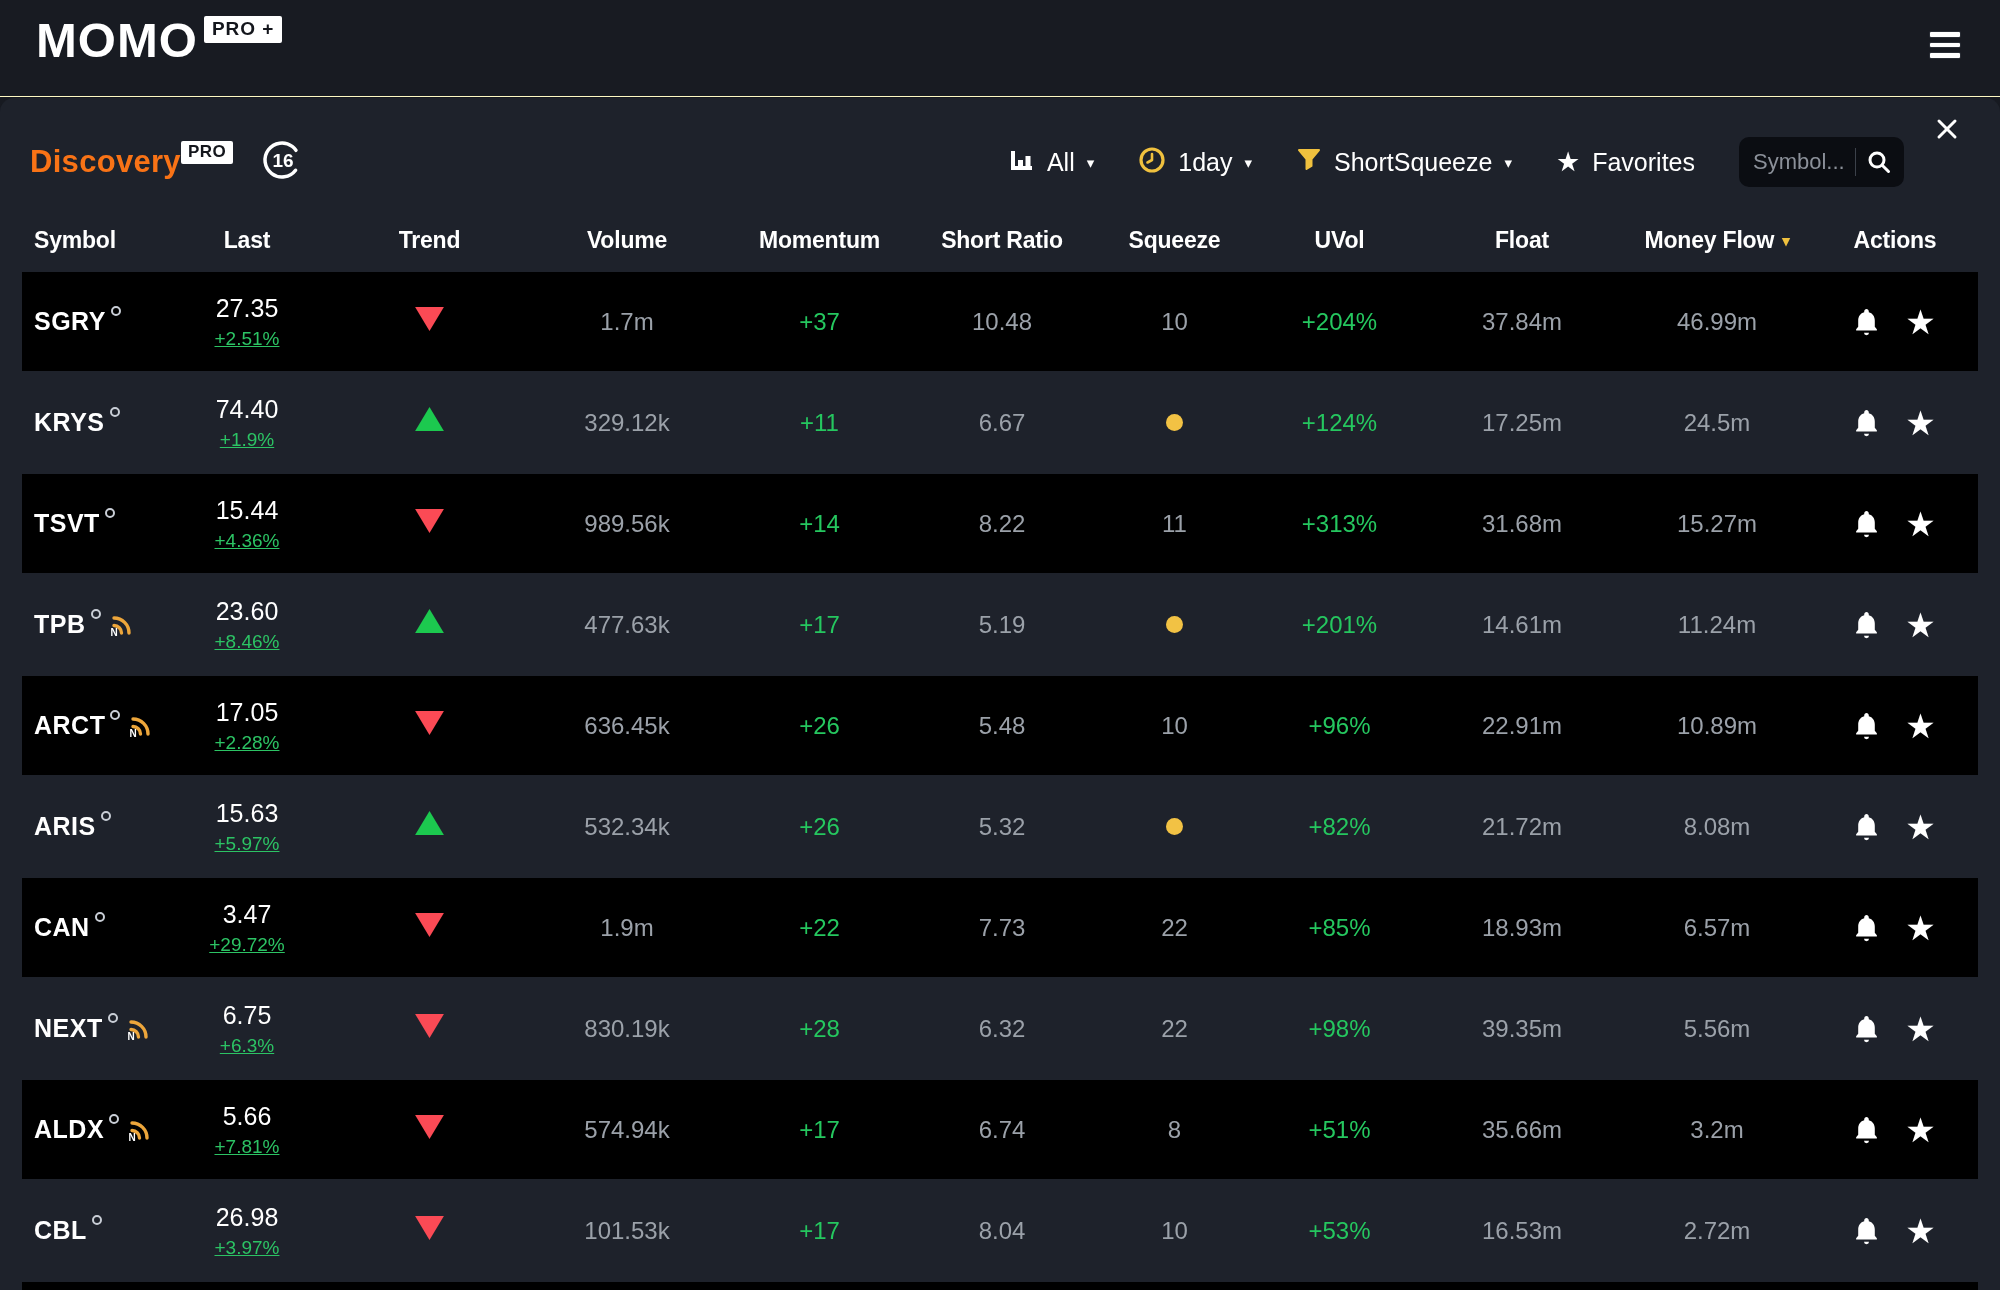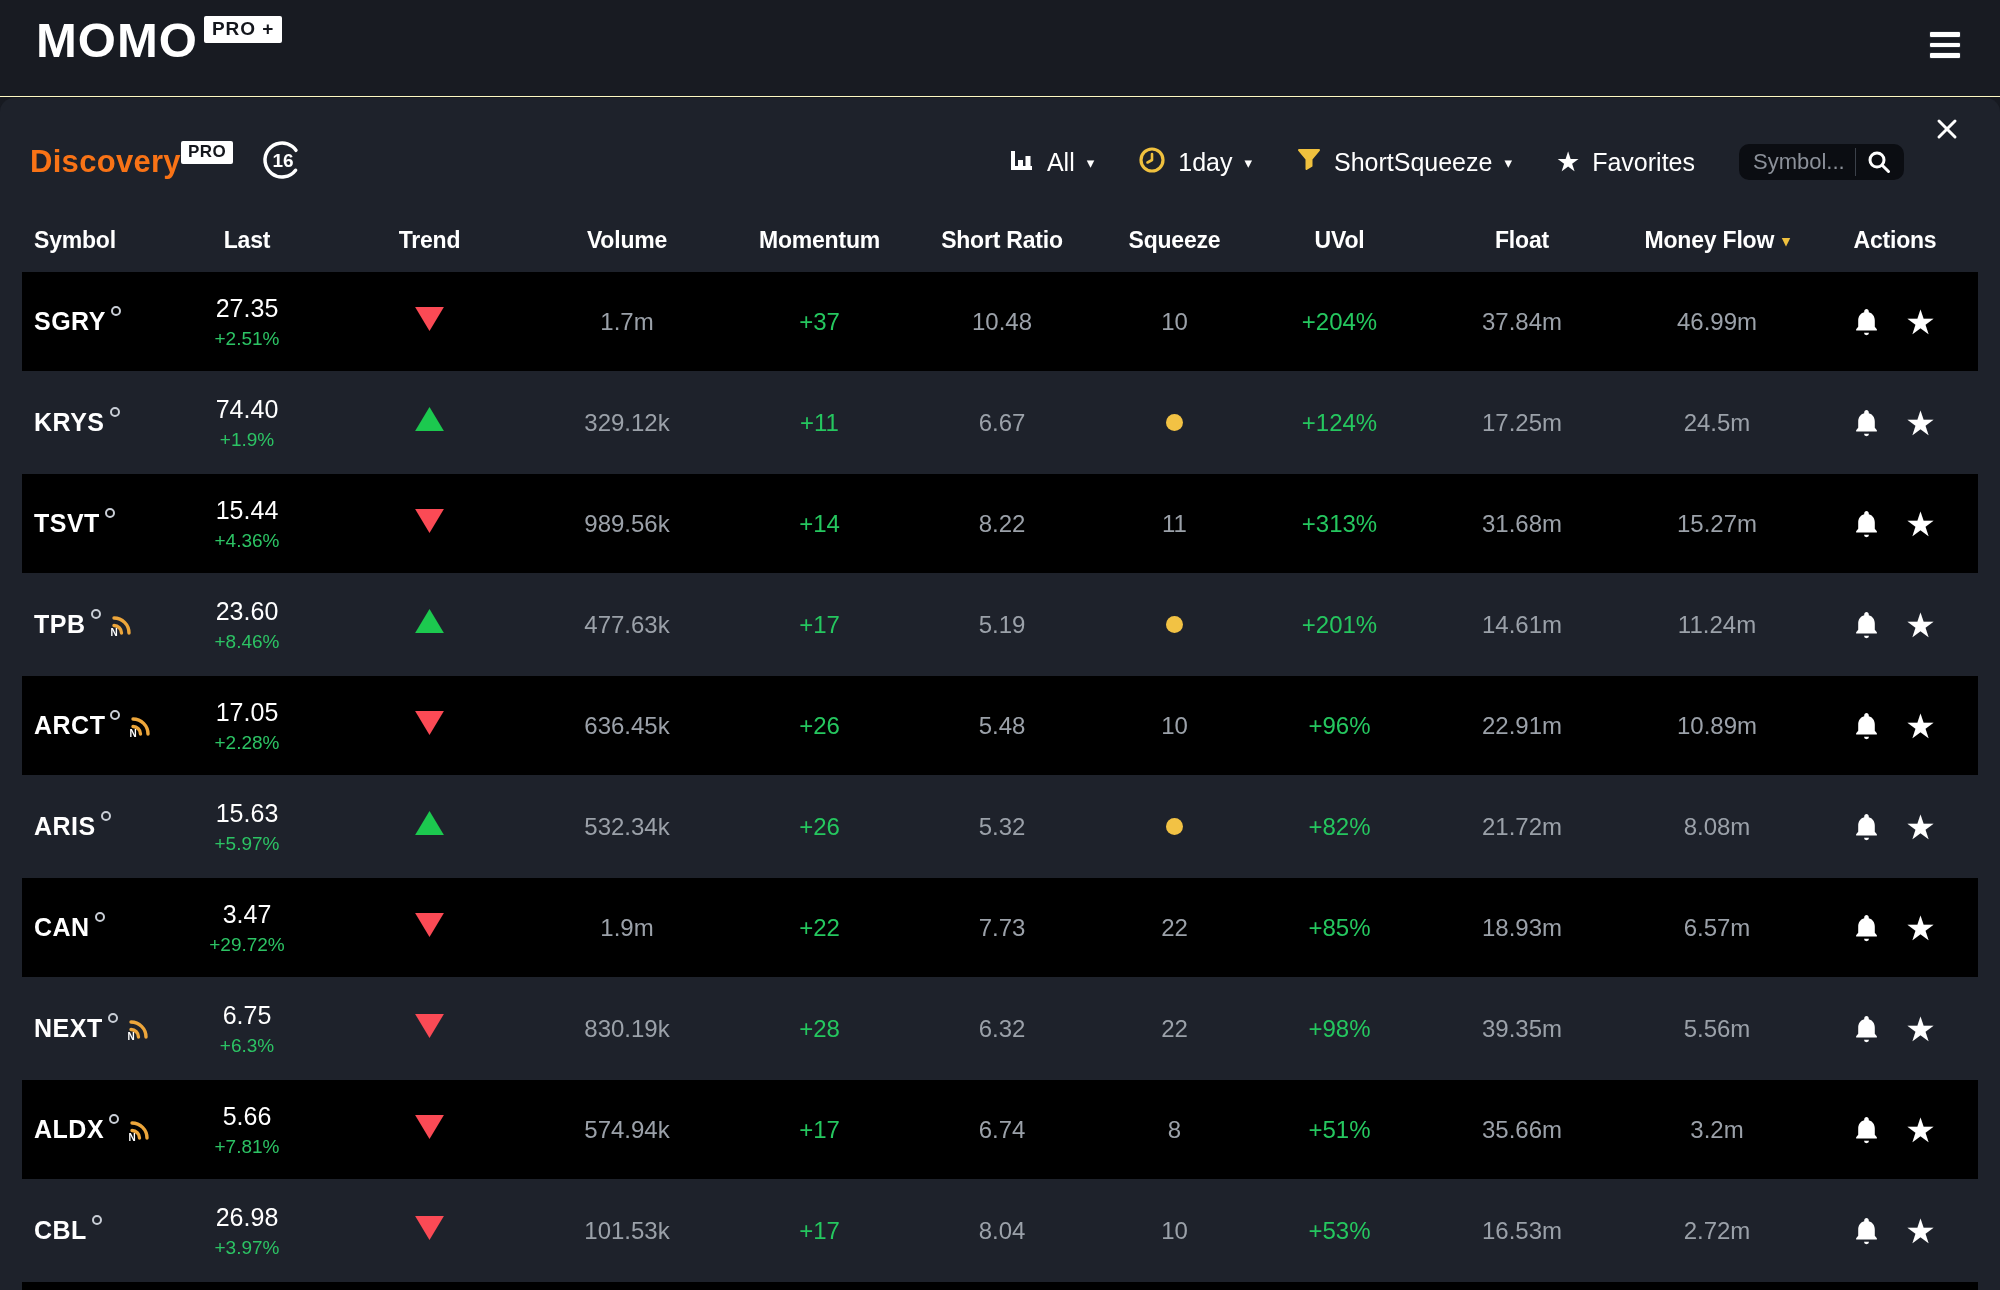--- a/index.html
+++ b/index.html
@@ -29,21 +29,21 @@
                  padding:1px 7px 2px; border-radius:2px; display:inline-block;
                  transform:translateY(-10px); letter-spacing:0.5px; }
   .timer { margin-left:26px; }
 
   .filters { margin-left:auto; display:flex; align-items:center; gap:44px; }
   .filter-item { display:flex; align-items:center; gap:12px; cursor:pointer; }
   .filter-label { font-size:25px; color:#ffffff; }
   .caret { color:#ffffff; font-size:15px; transform:translateY(1px); }
 
   .search-box { display:flex; align-items:center; background:#0b0d12; border-radius:10px;
-                height:36px; padding:0 12px 0 14px; }
+                height:50px; padding:0 12px 0 14px; }
   .search-input { background:transparent; border:none; outline:none; width:92px;
                   font-size:22px; color:#dfe3e8; font-family:"Liberation Sans", sans-serif; }
   .search-input::placeholder { color:#8b9099; }
   .search-divider { width:1px; height:28px; background:#3c414a; margin:0 10px; }
 
   
   .cols { display:grid; grid-template-columns:140px 170px 195px 200px 185px 180px 165px 165px 200px 190px 1fr;
           align-items:center; }
   .thead { position:absolute; top:120px; left:22px; right:22px; height:44px; }
   .th { font-size:23px; font-weight:700; color:#ffffff; text-align:center; letter-spacing:-0.2px; }
@@ -58,21 +58,21 @@
 
   .cell { font-size:24px; color:#9ba1a9; text-align:center; }
   .symbol-cell { display:flex; align-items:center; padding-left:12px; text-align:left; }
   .ticker { font-size:25px; font-weight:700; color:#ffffff; letter-spacing:0.5px; }
   .sup-circle { width:10px; height:10px; border:2px solid #c9ced6; border-radius:50%;
                 margin-left:5px; transform:translateY(-11px); flex:0 0 auto; }
   .news { margin-left:8px; transform:translateY(3px); }
 
   .last-cell { display:flex; flex-direction:column; align-items:center; justify-content:center; gap:5px; }
   .price { font-size:25px; color:#ffffff; }
-  .change { font-size:19px; color:#2cc364; }
+  .change { font-size:19px; color:#2cc364;text-decoration:underline; }
 
   .tri { display:inline-block; width:30px; height:25px; }
   .tri.down { background:#fb4a55; clip-path:polygon(50% 100%, 2% 4%, 98% 4%); }
   .tri.up   { background:#1cc94f; clip-path:polygon(50% 0%, 2% 96%, 98% 96%); }
 
   .green { color:#25c75f; }
   .dot { width:17px; height:17px; border-radius:50%; background:#f2c244; display:inline-block; }
 
   .actions-cell { display:flex; align-items:center; justify-content:center; gap:26px; }
   .icon-btn { cursor:pointer; display:inline-flex; align-items:center; }

